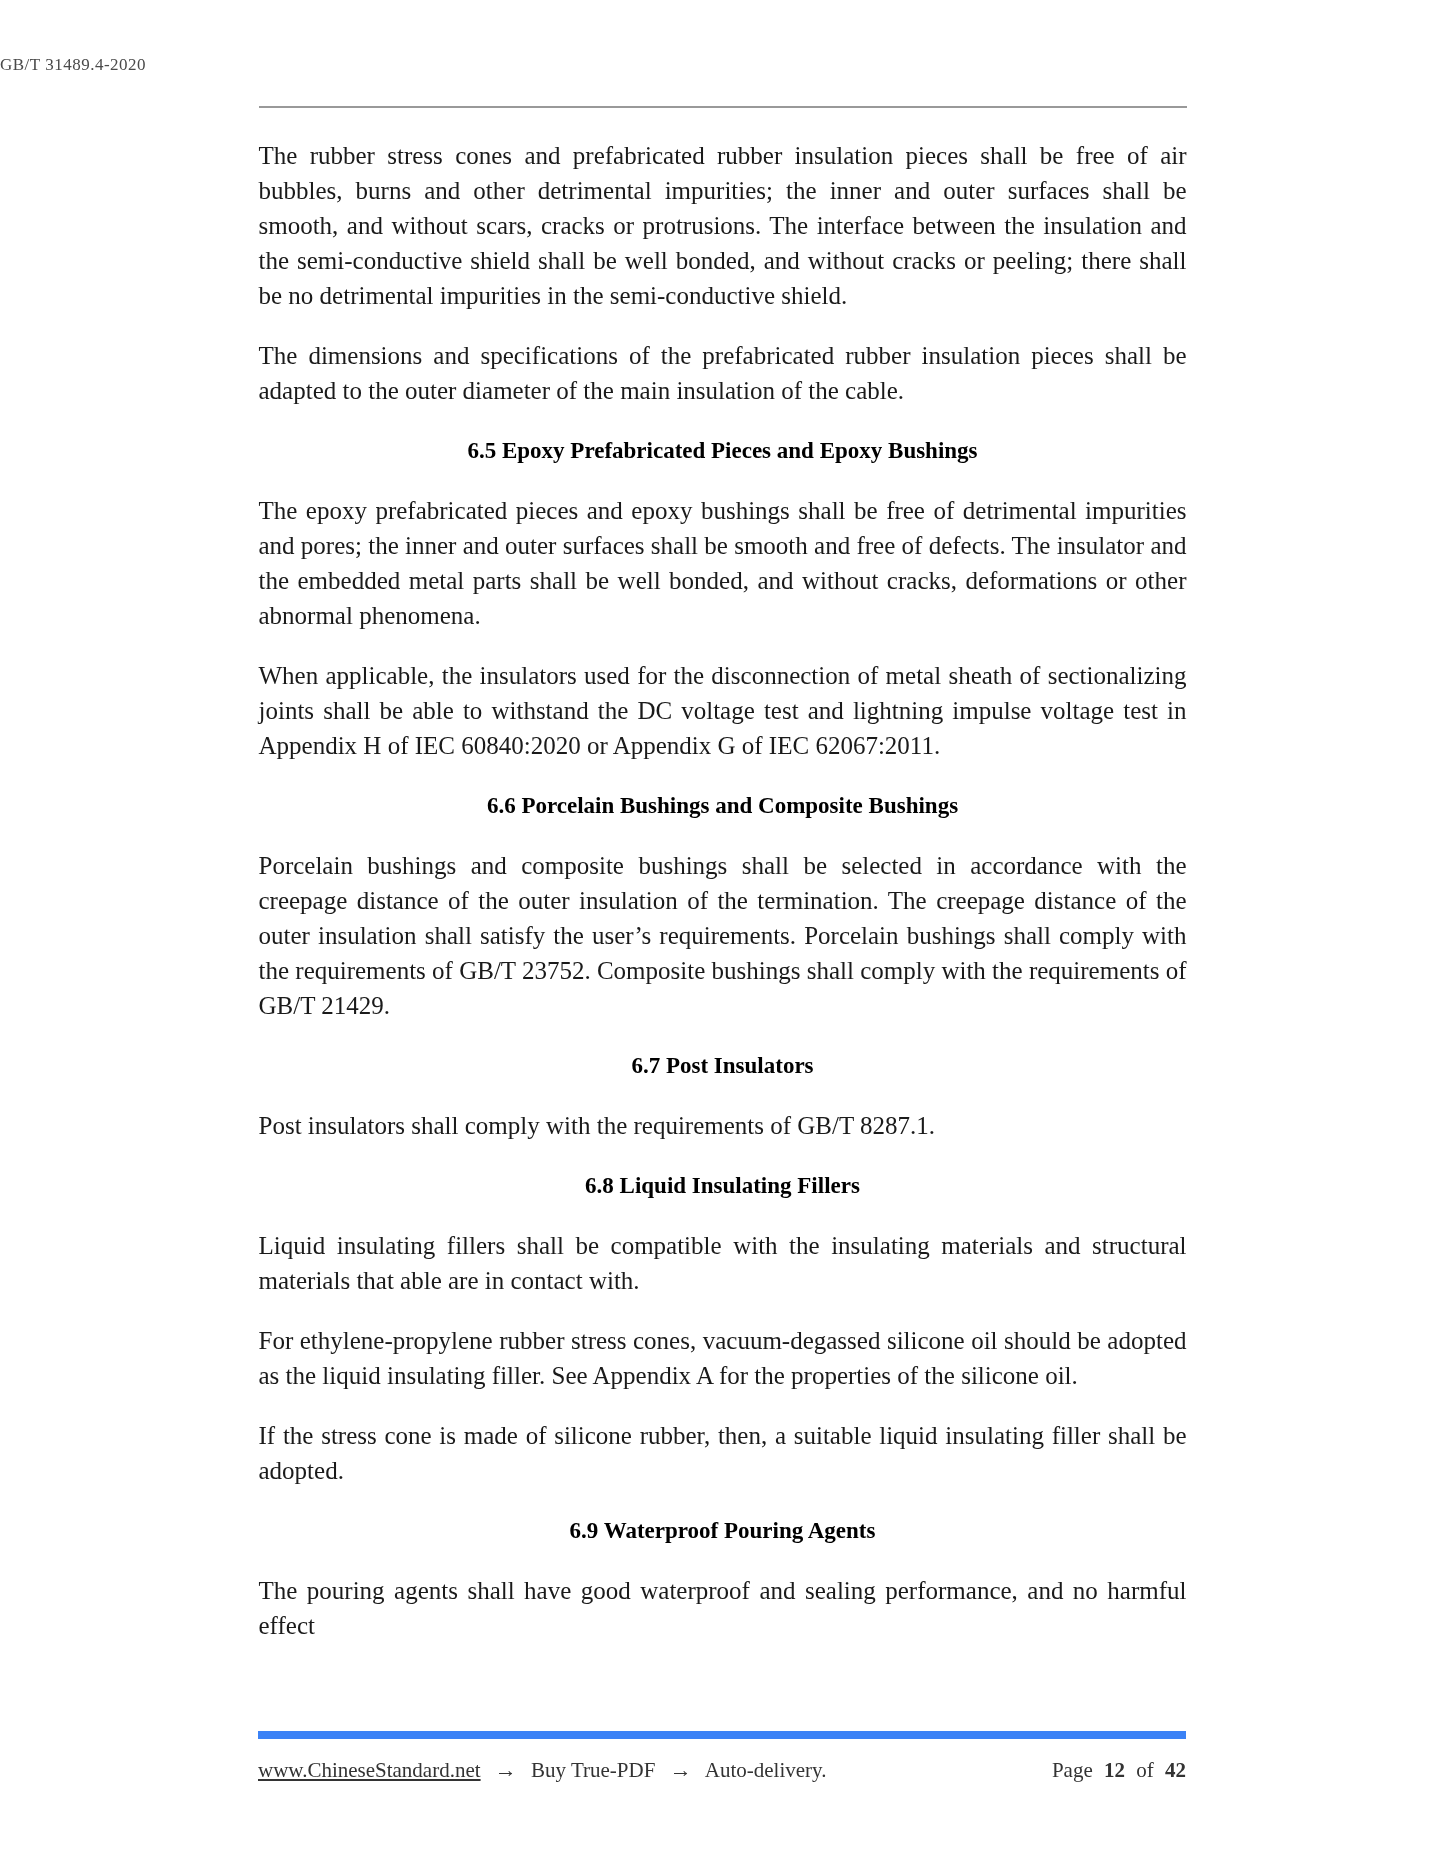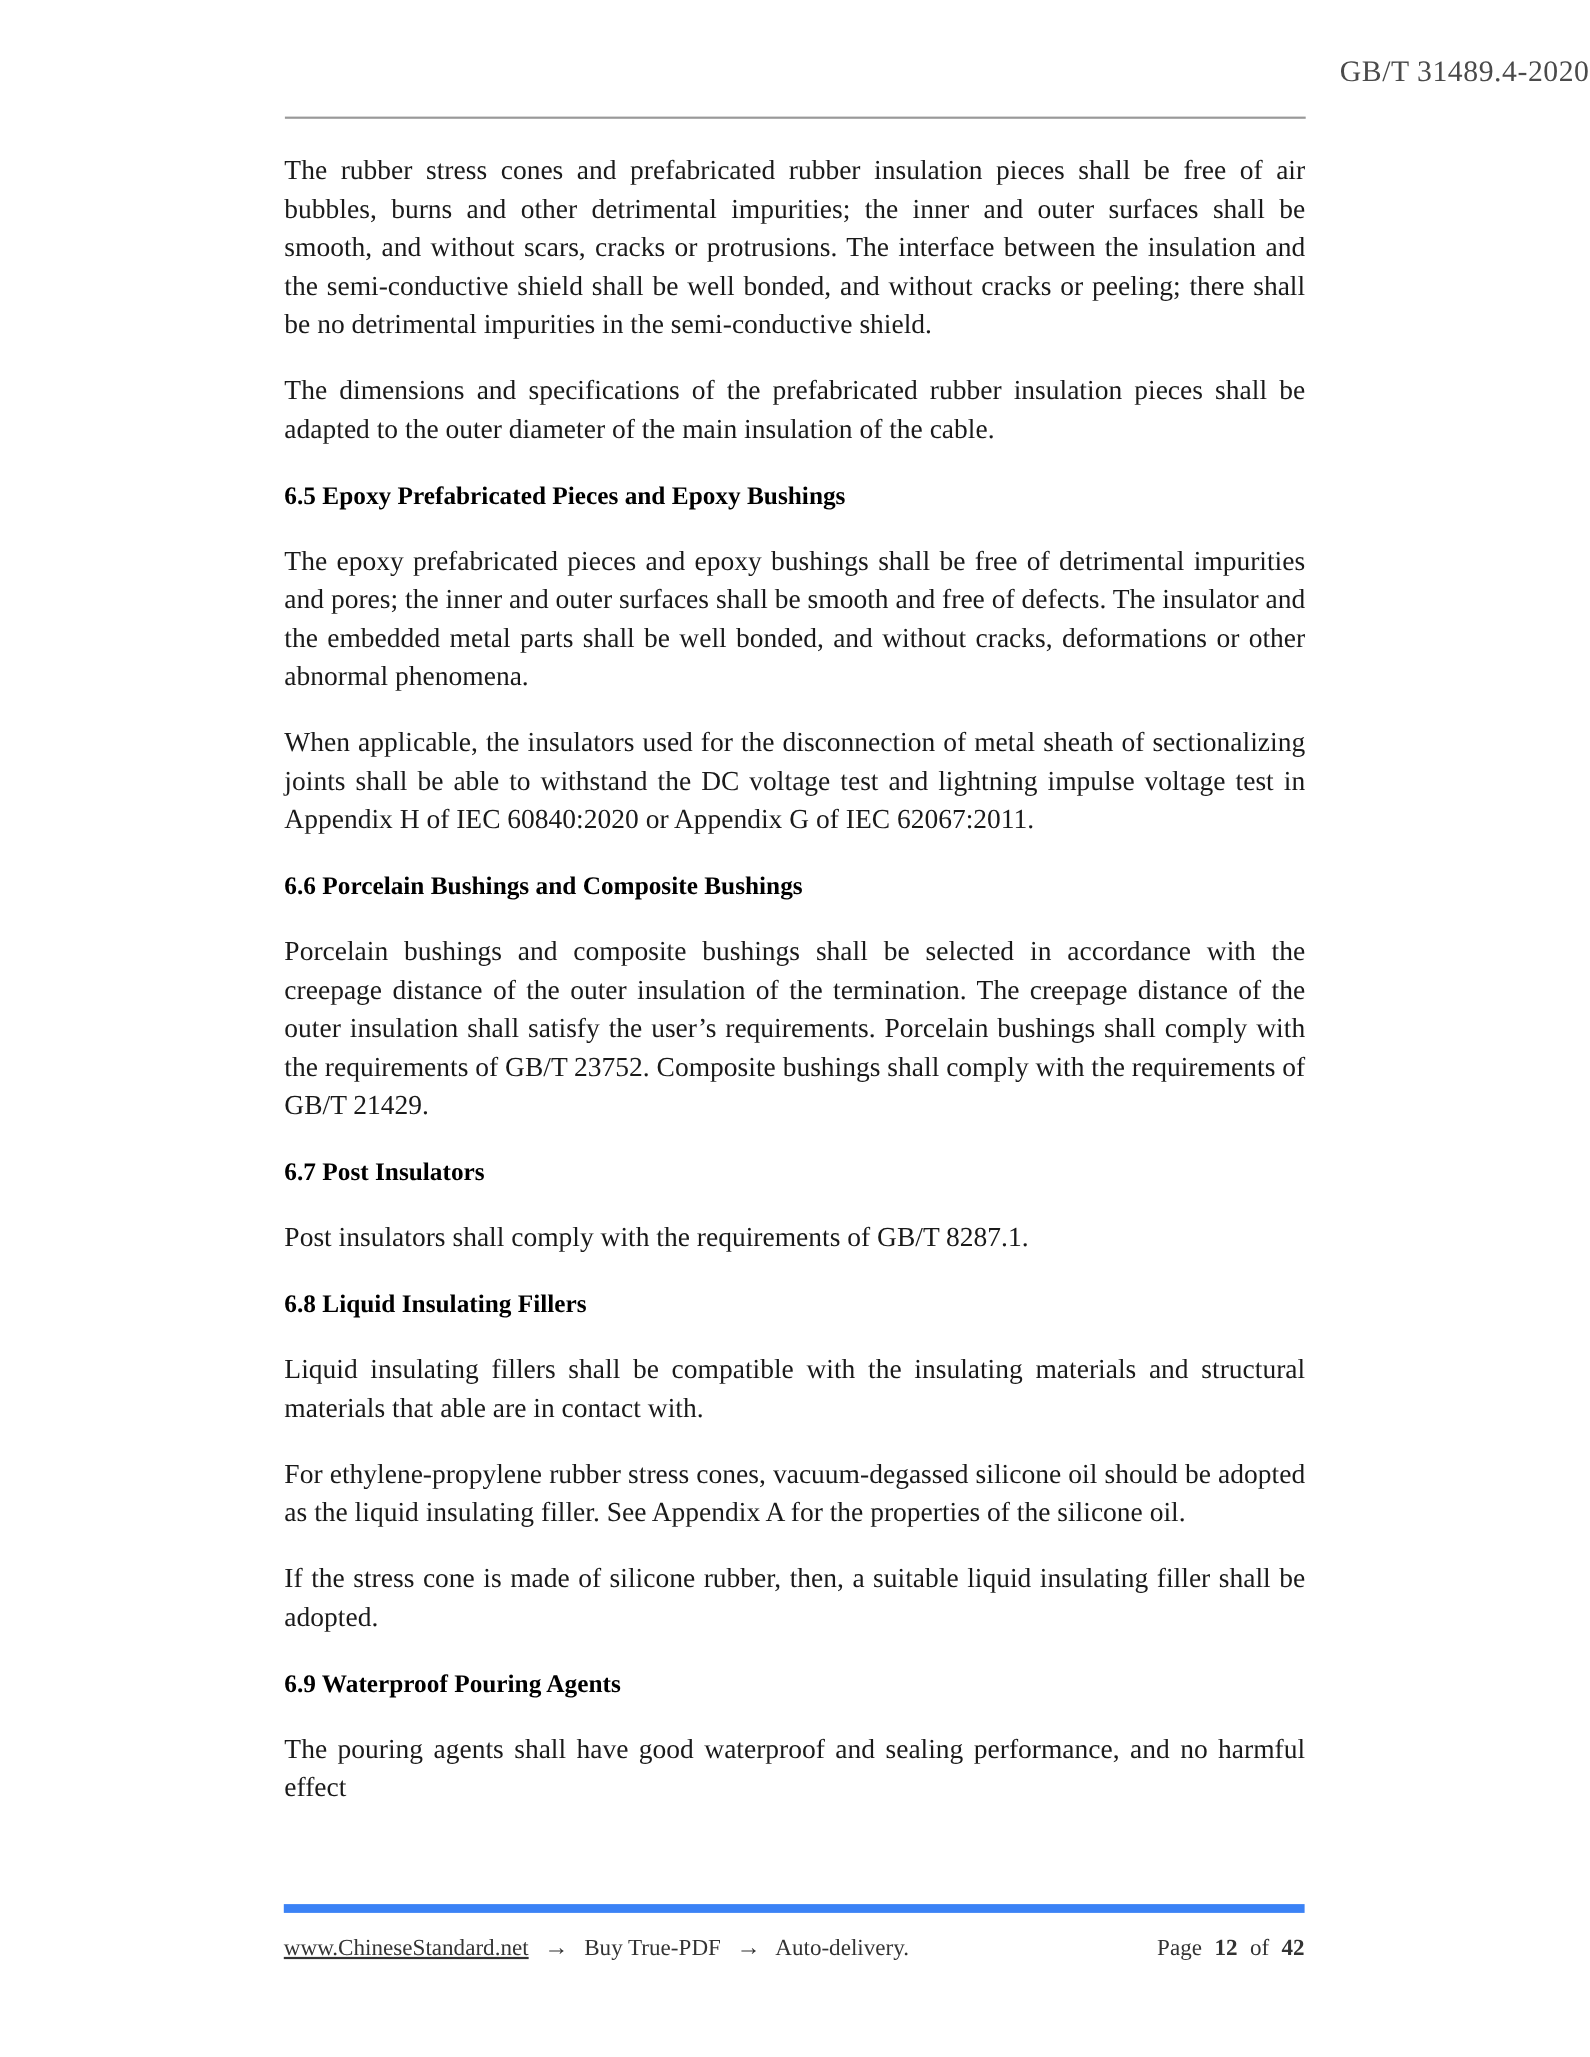--- a/index.html
+++ b/index.html
@@ -13,26 +13,25 @@
     height: 1870px;
     background: #ffffff;
     font-family: "Liberation Serif", "DejaVu Serif", serif;
     color: #1a1a1a;
     overflow: hidden;
   }
   .page-header {
     padding-top: 50px;
   }
   .doc-title {
-    text-align: right;
-    font-size: 27px;
+    text-align: left;
+    font-size: 17px;
     line-height: 30px;
     color: #4a4a4a;
     letter-spacing: 0.5px;
-    padding-left: 48px;
   }
   .header-rule {
     width: 928px;
     margin: 26px auto 0 auto;
     border: none;
     border-top: 2px solid #999999;
     height: 0;
   }
   .content {
     width: 928px;
@@ -43,21 +42,21 @@
     line-height: 35px;
     margin: 0 0 25px 0;
     text-align: justify;
   }
   .content h2.section-heading {
     font-size: 23px;
     line-height: 35px;
     font-weight: bold;
     color: #000000;
     margin: 25px 0 25px 0;
-    text-align: left;
+    text-align: center;
   }
   .page-footer {
     position: absolute;
     left: 258px;
     top: 1731px;
     width: 928px;
     border-top: 8px solid #3b82f6;
     padding-top: 18px;
     font-size: 21px;
     color: #333333;

